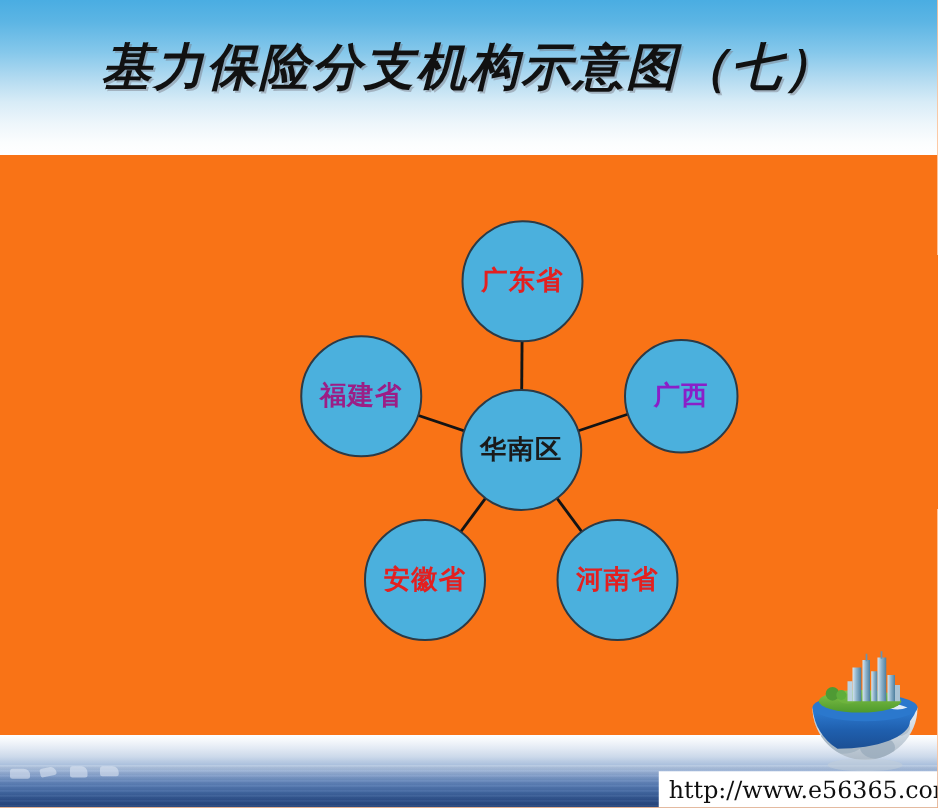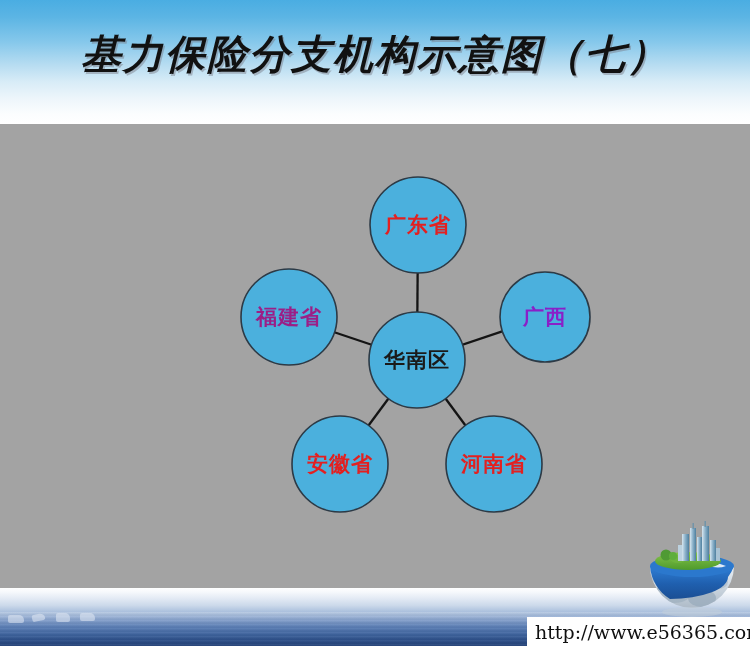--- a/index.html
+++ b/index.html
@@ -10,21 +10,21 @@
   }
   body {
     font-family: "Liberation Sans", "DejaVu Sans", sans-serif;
   }
 
   #slide {
     position: relative;
     width: 750px;
     height: 646px;
     overflow: hidden;
-    background: #a3a3a3;
+    background: #f97316;
   }
 
   
   .sky-band {
     position: absolute;
     left: 0;
     top: 0;
     width: 750px;
     height: 124px;
     background: linear-gradient(to bottom,

